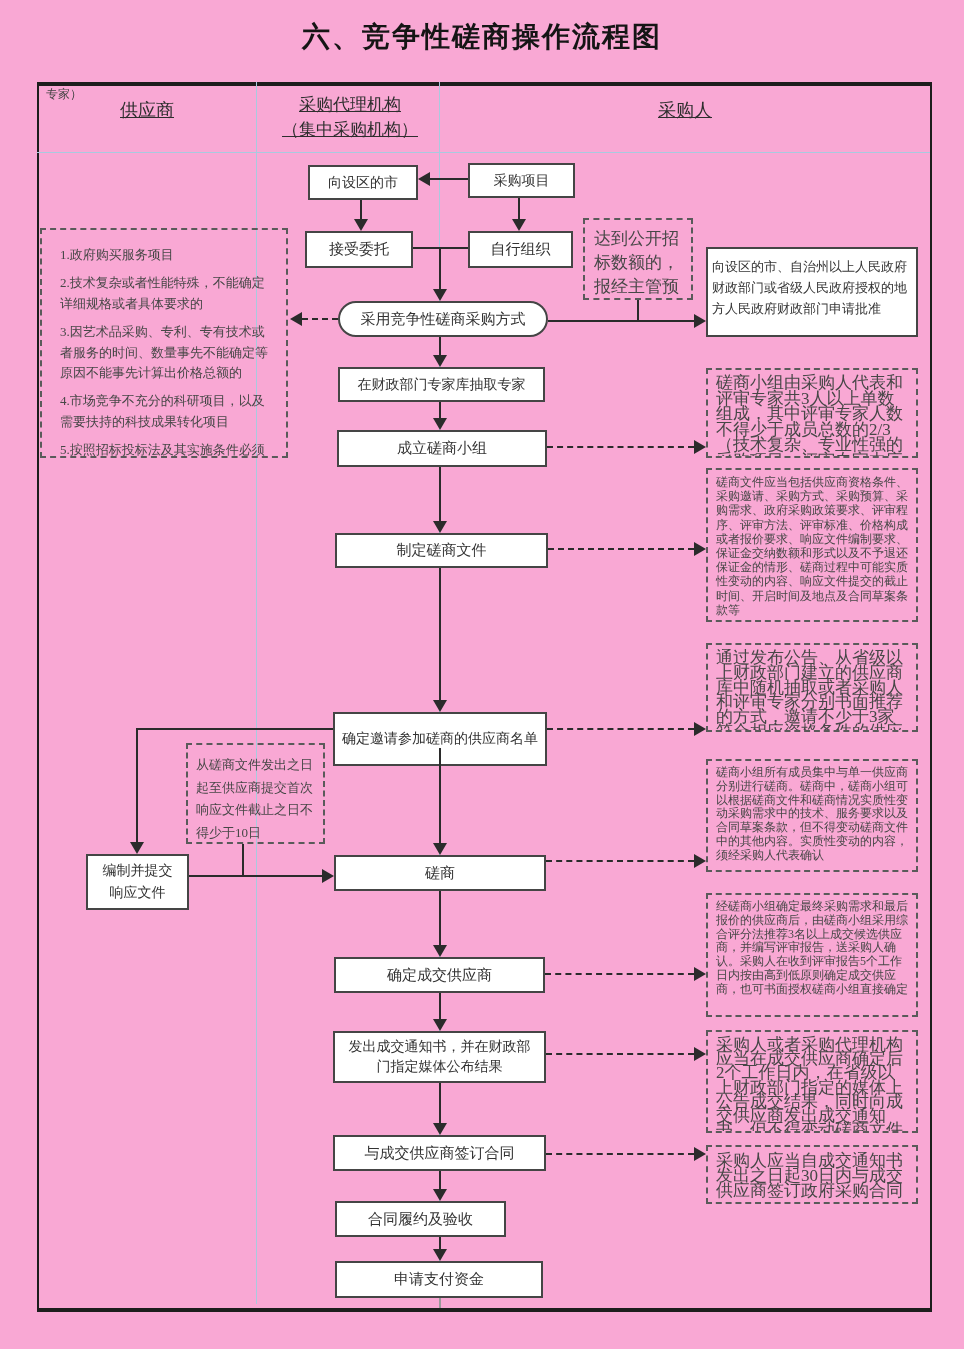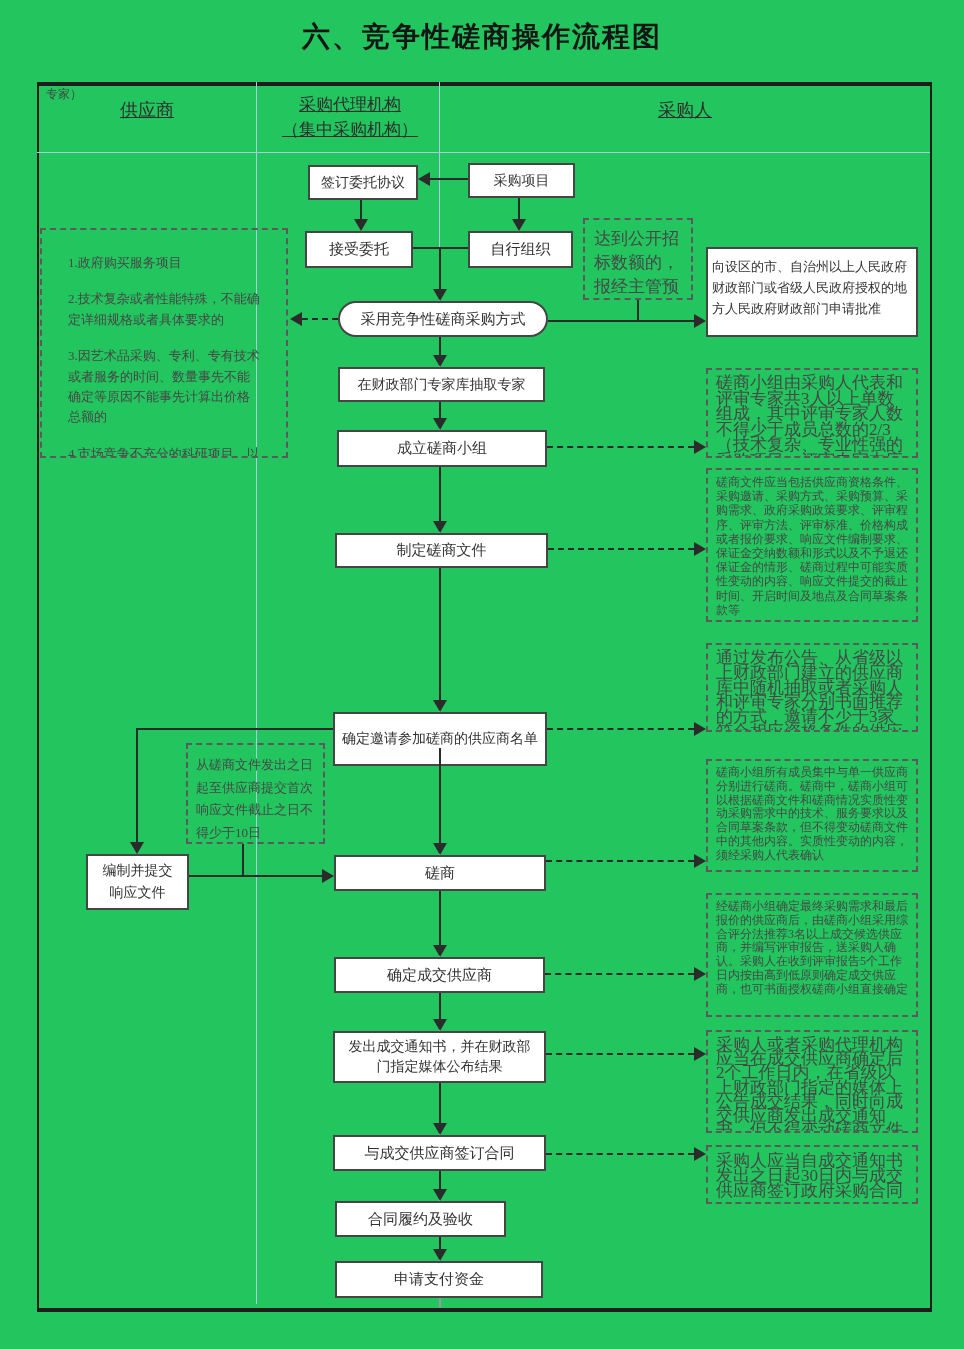--- a/index.html
+++ b/index.html
@@ -1,17 +1,17 @@
 <!DOCTYPE html>
 <html><head>
 <meta charset="utf-8">
 <style>
   html,body{margin:0;padding:0;background:#ffffff;}
   .canvas{
-    position:relative;width:964px;height:1349px;background:#22c55e;overflow:hidden;
+    position:relative;width:964px;height:1349px;background:#f9a8d4;overflow:hidden;
     font-family:"Liberation Serif","DejaVu Serif",serif;color:#3a3a3a;
   }
   .title{
     position:absolute;left:0;top:18px;width:964px;text-align:center;
     font-size:28px;font-weight:bold;color:#151515;letter-spacing:2px;
   }
   .frame{
     position:absolute;left:37px;top:82px;width:891px;height:1222px;
     border:2px solid #1d1d1d;border-top-width:4px;border-bottom-width:4px;background:transparent;
   }
@@ -30,21 +30,21 @@
   .dashed{
     position:absolute;border:2px dashed #5a5a5a;background:transparent;box-sizing:border-box;
     font-size:17px;color:#474747;text-align:left;overflow:hidden;
   }
   .hline{position:absolute;background:#2b2b2b;height:2px;}
   .vline{position:absolute;background:#2b2b2b;width:2px;}
   .dashh{position:absolute;height:0;border-top:2px dashed #2b2b2b;}
   .arr-d{position:absolute;width:0;height:0;border-left:7px solid transparent;border-right:7px solid transparent;border-top:12px solid #2b2b2b;}
   .arr-r{position:absolute;width:0;height:0;border-top:7px solid transparent;border-bottom:7px solid transparent;border-left:12px solid #2b2b2b;}
   .arr-l{position:absolute;width:0;height:0;border-top:7px solid transparent;border-bottom:7px solid transparent;border-right:12px solid #2b2b2b;}
-  .cond-item{margin:16px;}
+  .cond-item{margin:8px;}
 </style>
 </head>
 <body>
 
 <div class="canvas">
 
   <div class="title">六、竞争性磋商操作流程图</div>
 
   <div class="frame"></div>
   <div class="bluev" style="left:256px;top:82px;height:1222px;"></div>
@@ -52,21 +52,21 @@
   <div class="blueh" style="left:37px;top:152px;width:893px;"></div>
 
   <div class="expert" style="left:46px;top:86px;">专家）</div>
   <div class="lane-h" style="left:87px;top:98px;width:120px;">供应商</div>
   <div class="lane-h" style="left:262px;top:92px;width:176px;font-size:17px;line-height:25px;">
     <div>采购代理机构</div>
     <div>（集中采购机构）</div>
   </div>
   <div class="lane-h" style="left:565px;top:98px;width:240px;">采购人</div>
 
-  <div class="box small" style="left:308px;top:165px;width:110px;height:35px;">签订委托协议</div>
+  <div class="box small" style="left:308px;top:165px;width:110px;height:35px;">向设区的市</div>
   <div class="box small" style="left:468px;top:163px;width:107px;height:35px;">采购项目</div>
   <div class="box" style="left:305px;top:231px;width:108px;height:37px;">接受委托</div>
   <div class="box" style="left:468px;top:231px;width:105px;height:37px;">自行组织</div>
 
   <div class="box" style="left:338px;top:301px;width:210px;height:36px;border-radius:18px;">采用竞争性磋商采购方式</div>
   <div class="box small" style="left:338px;top:367px;width:207px;height:35px;">在财政部门专家库抽取专家</div>
   <div class="box" style="left:337px;top:430px;width:210px;height:37px;">成立磋商小组</div>
   <div class="box" style="left:335px;top:533px;width:213px;height:35px;">制定磋商文件</div>
   <div class="box small" style="left:333px;top:712px;width:214px;height:54px;">确定邀请参加磋商的供应商名单</div>
   <div class="box" style="left:334px;top:855px;width:212px;height:36px;">磋商</div>

